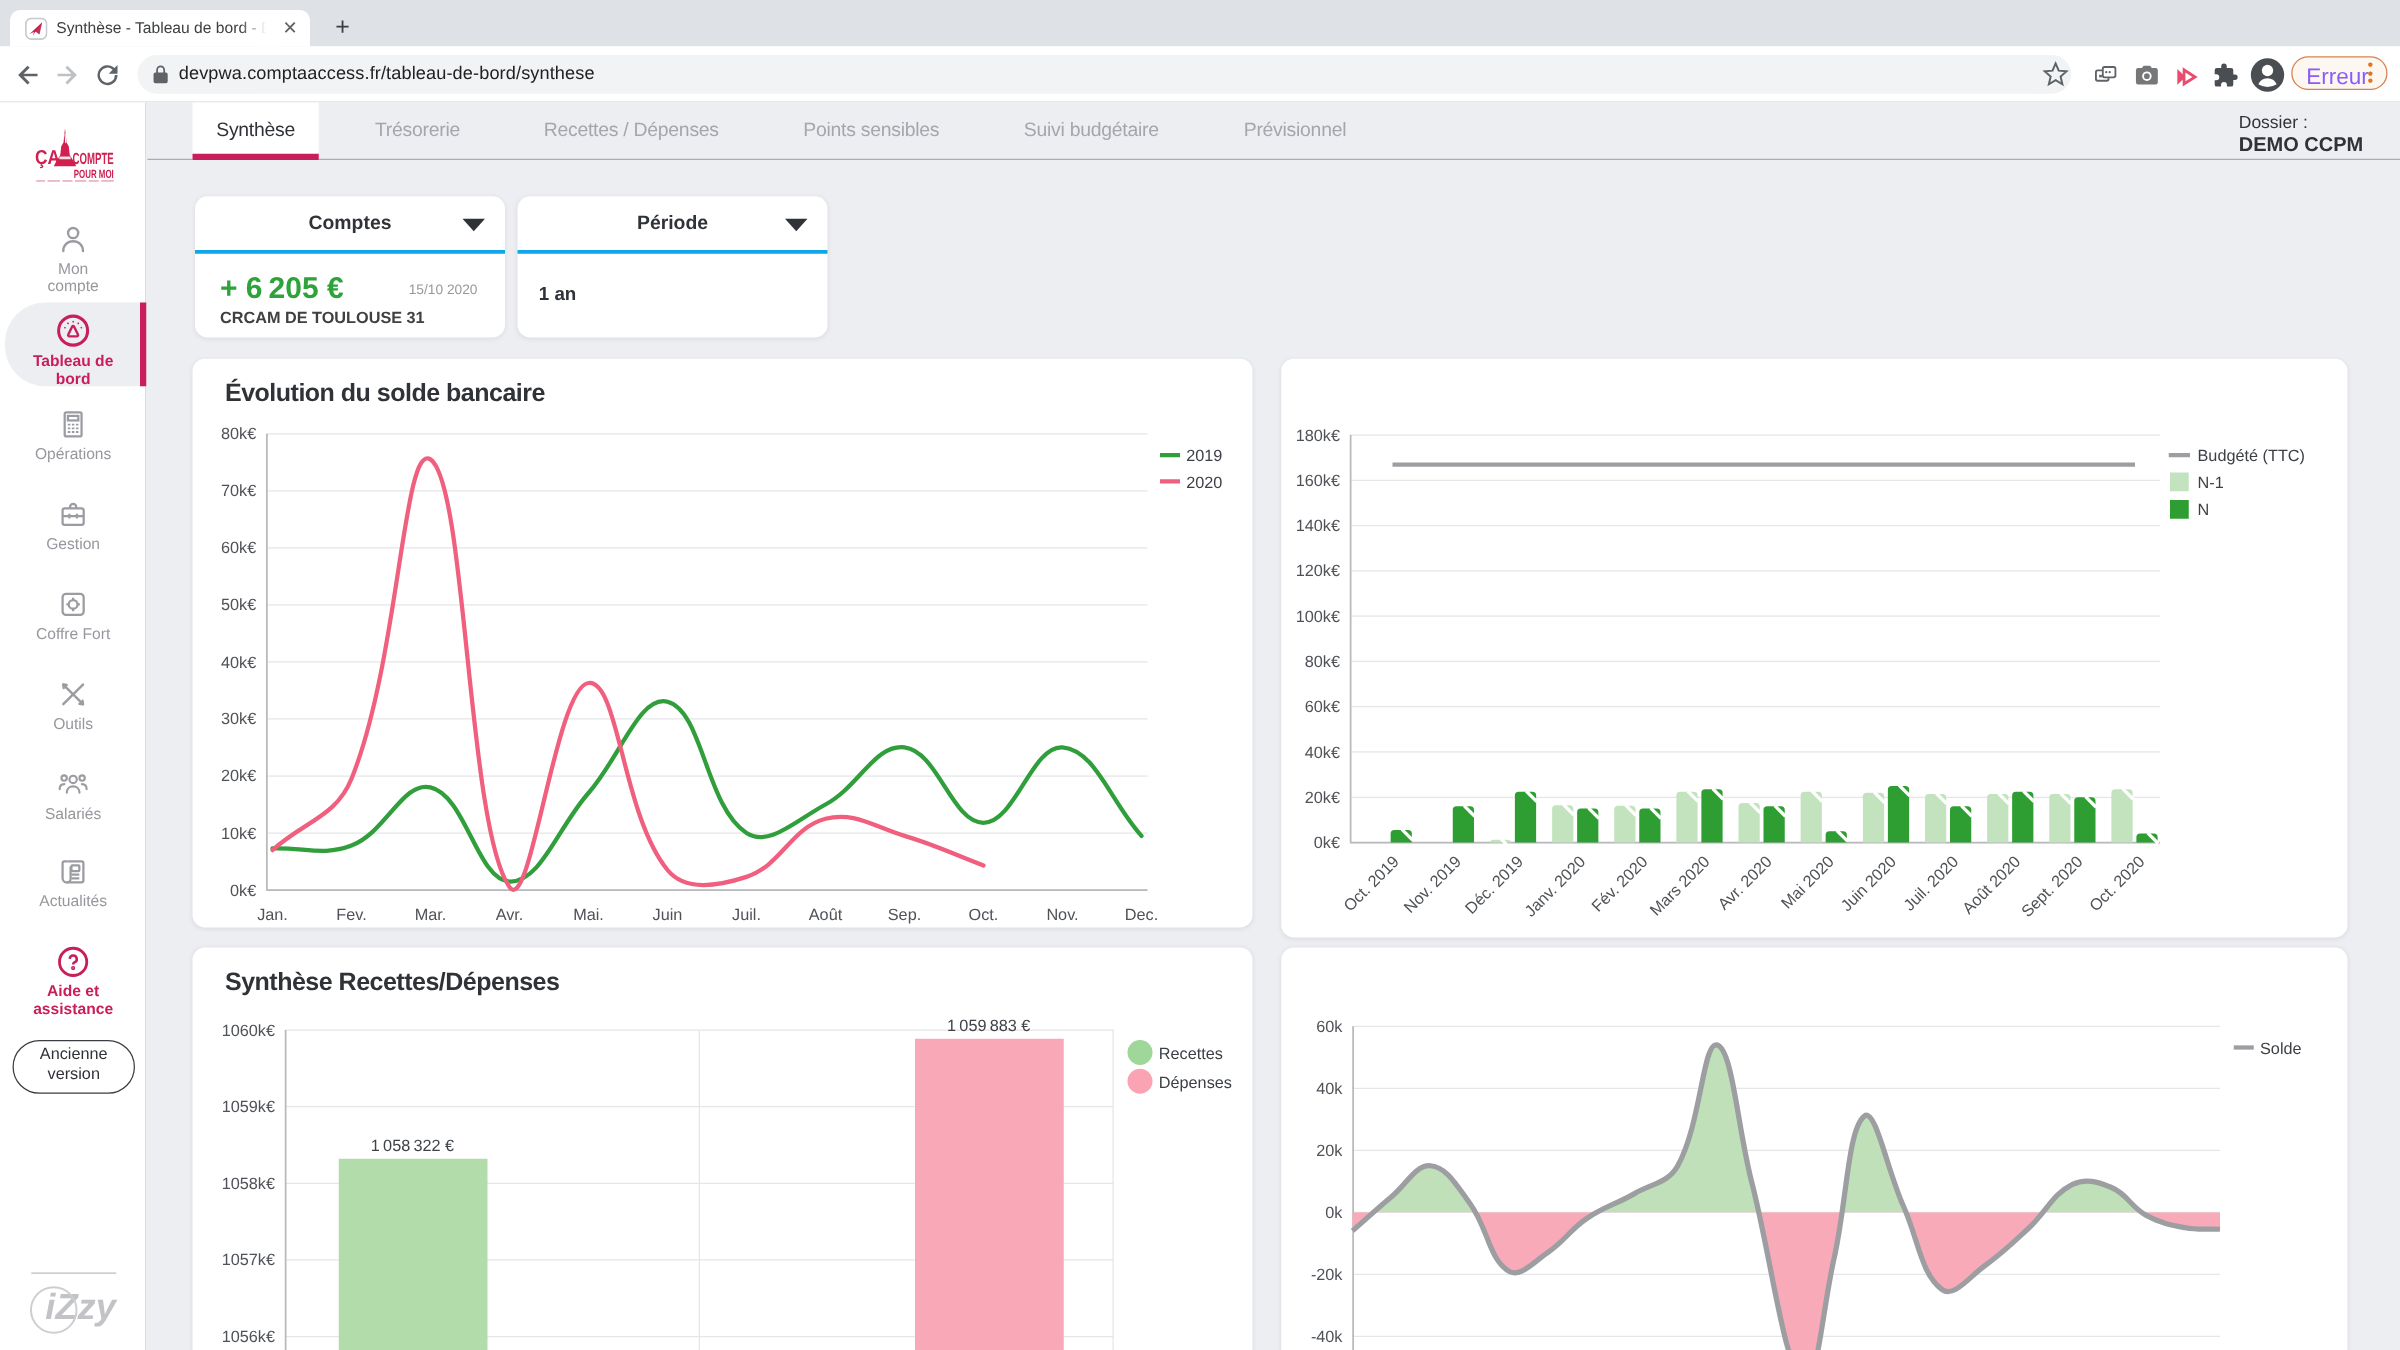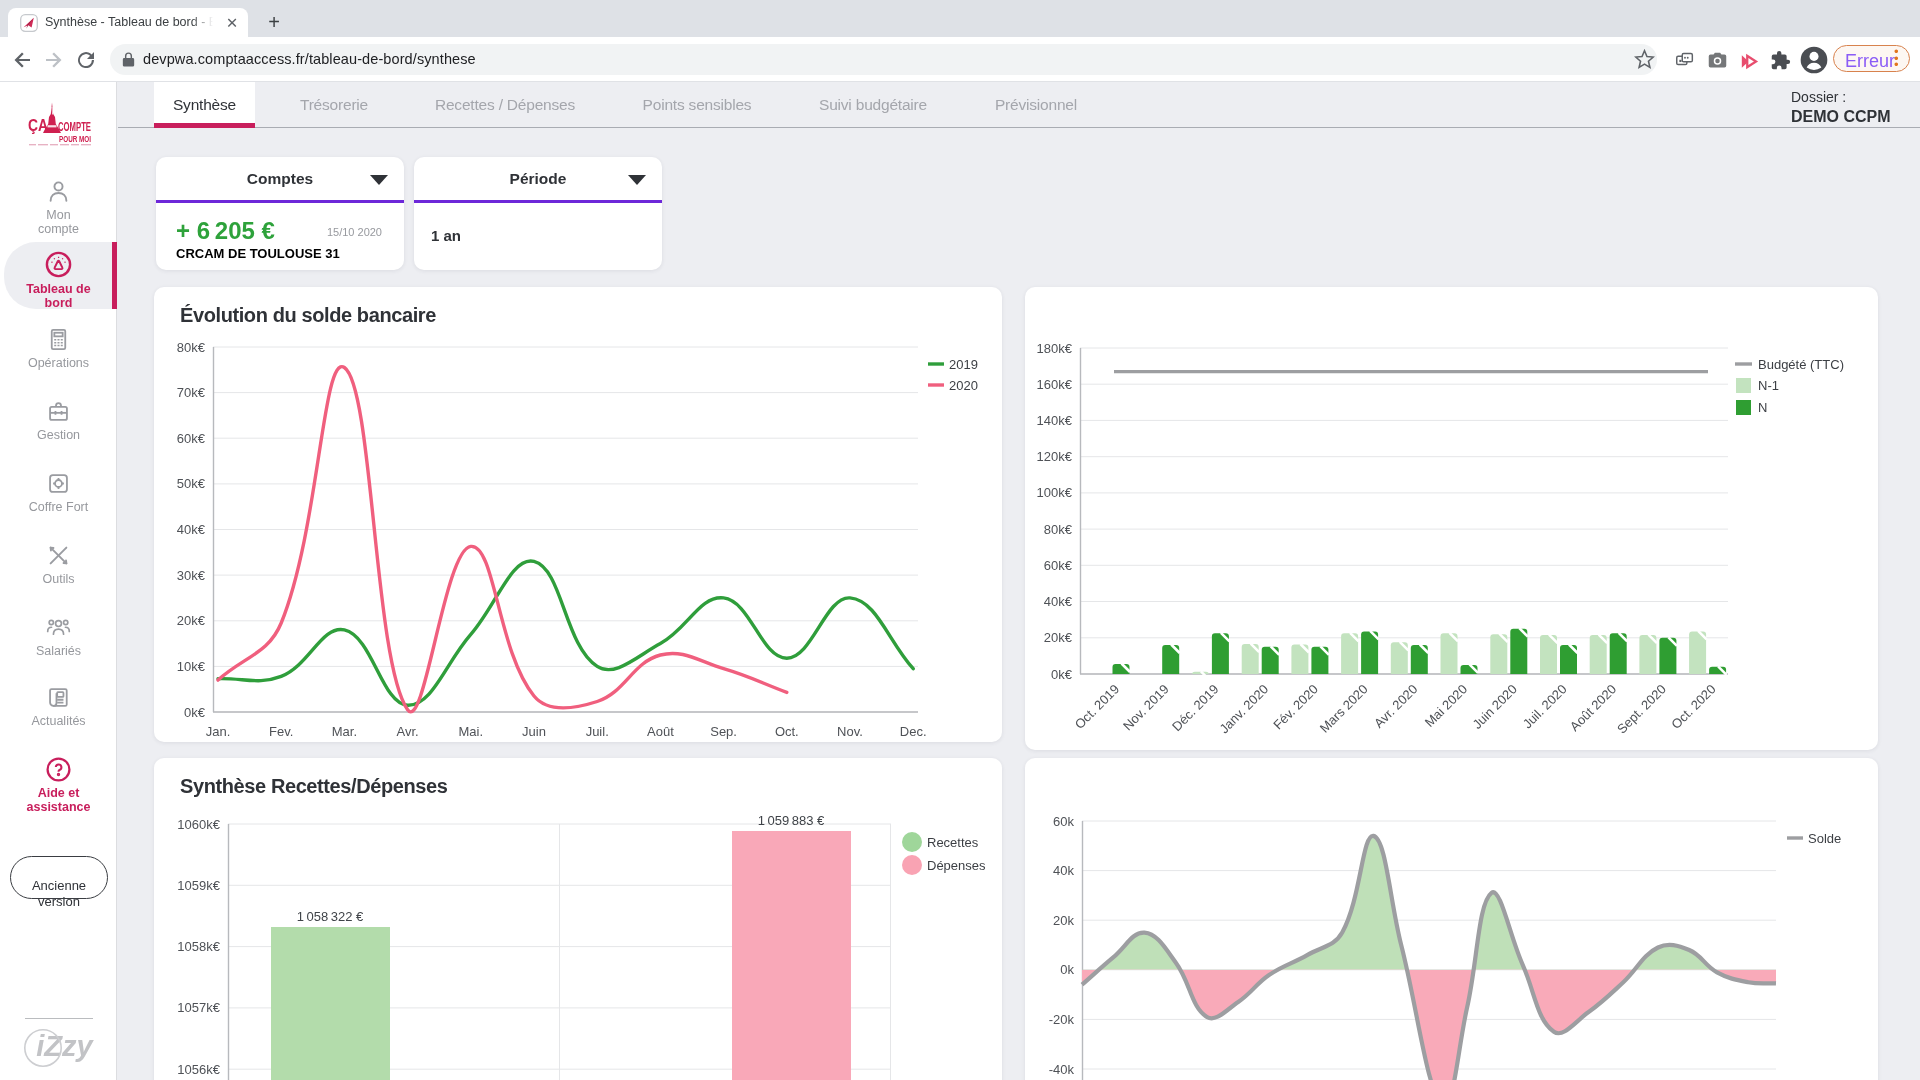--- a/index.html
+++ b/index.html
@@ -15,38 +15,38 @@
 .navbtn{position:absolute;top:48px;width:24px;height:24px}
 #urlbar{position:absolute;left:110px;top:44px;width:1547px;height:31px;background:#f1f3f4;border-radius:16px}
 #urltext{position:absolute;left:143px;top:51px;font-size:14.5px;color:#202124;letter-spacing:0.1px}
 
 #sidebar{position:absolute;left:0;top:82px;width:117px;height:998px;background:#fff;border-right:1px solid #dcdde0}
 .sbitem{position:absolute;left:0;width:117px;text-align:center;color:#96989d;font-size:12.5px;line-height:14px}
 .sbitem svg{display:block;margin:0 auto 3px}
 #active-pill{position:absolute;left:4px;top:242px;width:113px;height:67px;background:#edeef2;border-radius:32px 0 0 32px}
 #active-bar{position:absolute;left:112px;top:242px;width:5px;height:67px;background:#c81e5c}
 .red{color:#c81e5c !important}
-#ancver{position:absolute;left:10px;top:856px;width:98px;height:43px;border:1.5px solid #3a3d42;border-radius:22px;color:#2f3237;font-size:13px;line-height:16px;text-align:center;padding-top:21px}
+#ancver{position:absolute;left:10px;top:832px;width:98px;height:43px;border:1.5px solid #3a3d42;border-radius:22px;color:#2f3237;font-size:13px;line-height:16px;text-align:center;padding-top:2px}
 #izzy{position:absolute;left:6px;top:1030px;width:117px;text-align:center;color:#c2c3c6;font-size:29px;font-weight:700;font-style:italic}
 #izzyline{position:absolute;left:25px;top:1018px;width:68px;height:1px;background:#babcbf}
 
 #logo{position:absolute;left:0;top:102px;width:117px;text-align:center}
 
 #nav{position:absolute;left:118px;top:82px;width:1802px;height:46px;background:#edeef2;border-bottom:1px solid #a9acb3}
 .navitem{position:absolute;top:0;height:46px;line-height:46px;font-size:15.5px;font-weight:400;color:#a4a6ac;text-align:center;letter-spacing:-0.2px}
 #nav-active{position:absolute;left:36px;top:0;width:101px;height:46px;background:#fff}
 #nav-active:after{content:"";position:absolute;left:0;bottom:0;width:101px;height:5px;background:#c81e5c}
 #dossier{position:absolute;left:1673px;top:6px;text-align:left;color:#2f3237;font-size:14px;line-height:19px}
 
 .card{position:absolute;background:#fff;border-radius:10px;box-shadow:0 1px 4px rgba(40,44,63,0.09)}
 .ctitle{position:absolute;left:26px;top:17px;font-size:20px;font-weight:700;color:#2f3237;letter-spacing:-0.4px}
 .tick{font-size:13px;fill:#4f5257;font-family:"Liberation Sans",sans-serif}
 .leg{font-size:13px;fill:#3c3f44;font-family:"Liberation Sans",sans-serif}
 .blab{font-size:13px;fill:#3f4348;font-family:"Liberation Sans",sans-serif}
-.fhead{position:absolute;left:0;top:0;width:100%;height:46px;border-bottom:3px solid #6d28d9;font-size:15.5px;font-weight:700;color:#2f3237;text-align:center;line-height:44px}
+.fhead{position:absolute;left:0;top:0;width:100%;height:46px;border-bottom:3px solid #0ea5e9;font-size:15.5px;font-weight:700;color:#2f3237;text-align:center;line-height:44px}
 .caret{position:absolute;top:18px;width:0;height:0;border-left:9.5px solid transparent;border-right:9.5px solid transparent;border-top:10px solid #2f3237}
 </style></head>
 <body>
 
 <div id="tabbar">
  <div id="tab">
    <svg style="position:absolute;left:12px;top:6px" width="18" height="18" viewBox="0 0 18 18">
         <rect x="0.7" y="0.7" width="16.6" height="16.6" rx="4.5" fill="#fff" stroke="#c6c9cd" stroke-width="1.3"></rect>
         <path d="M3.6,13.2 L13.8,3.8 L11.6,13.6 L8.2,11.2 Z" fill="#cf2b57"></path>
         <path d="M13.8,3.8 L8.2,11.2 L6.4,14.8 L7.4,10.7 Z" fill="#9c1f42"></path>
@@ -222,21 +222,21 @@
  <div class="navitem" style="left:509px;width:140px">Points sensibles</div>
  <div class="navitem" style="left:680px;width:150px">Suivi budgétaire</div>
  <div class="navitem" style="left:858px;width:120px">Prévisionnel</div>
  <div id="dossier">Dossier :<br><b style="font-size:16px">DEMO CCPM</b></div>
 </div>
 
 <div class="card" style="left:156px;top:157px;width:248px;height:113px">
  <div class="fhead">Comptes<div class="caret" style="right:16px"></div></div>
  <div style="position:absolute;left:20px;top:60px;font-size:24px;font-weight:700;color:#2ea23b">+ 6 205 €</div>
  <div style="position:absolute;right:22px;top:69px;font-size:11px;color:#97999e">15/10 2020</div>
- <div style="position:absolute;left:20px;top:89px;font-size:13px;font-weight:700;color:#000000">CRCAM DE TOULOUSE 31</div>
+ <div style="position:absolute;left:20px;top:89px;font-size:13px;font-weight:700;color:#404040">CRCAM DE TOULOUSE 31</div>
 </div>
 <div class="card" style="left:414px;top:157px;width:248px;height:113px">
  <div class="fhead">Période<div class="caret" style="right:16px"></div></div>
  <div style="position:absolute;left:17px;top:70px;font-size:15px;font-weight:700;color:#2f3237">1 an</div>
 </div>
 
 <div class="card" style="left:154px;top:287px;width:848px;height:455px">
  <div class="ctitle">Évolution du solde bancaire</div>
  <svg width="848" height="455" viewBox="0 0 848 455">
 <line x1="59" y1="60.0" x2="764" y2="60.0" stroke="#e5e6e8" stroke-width="1"></line>

